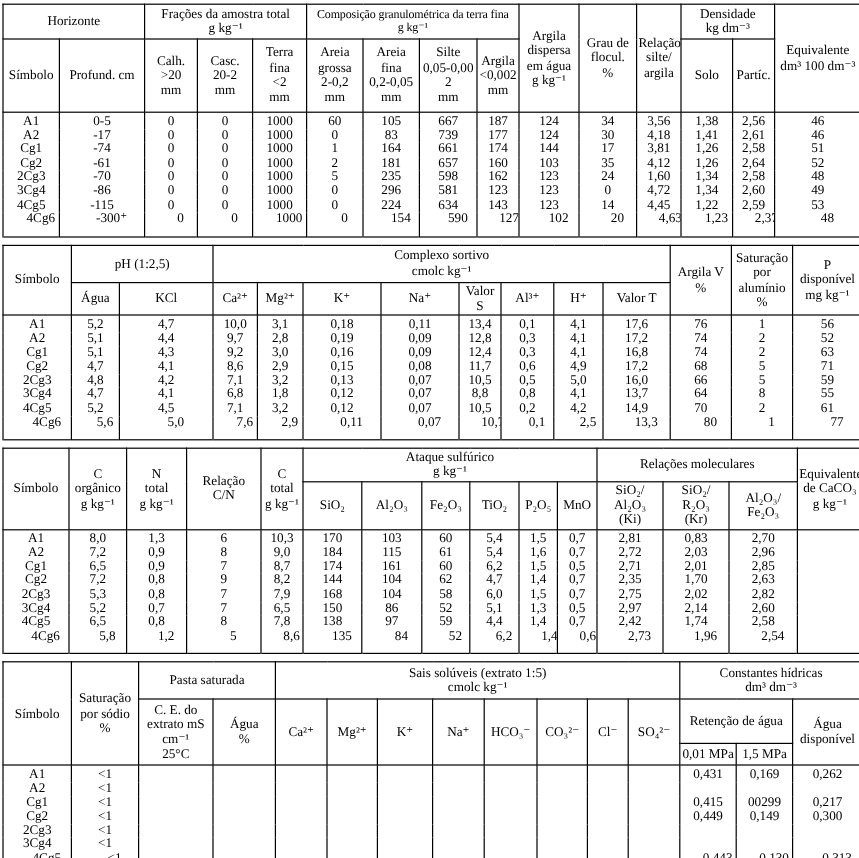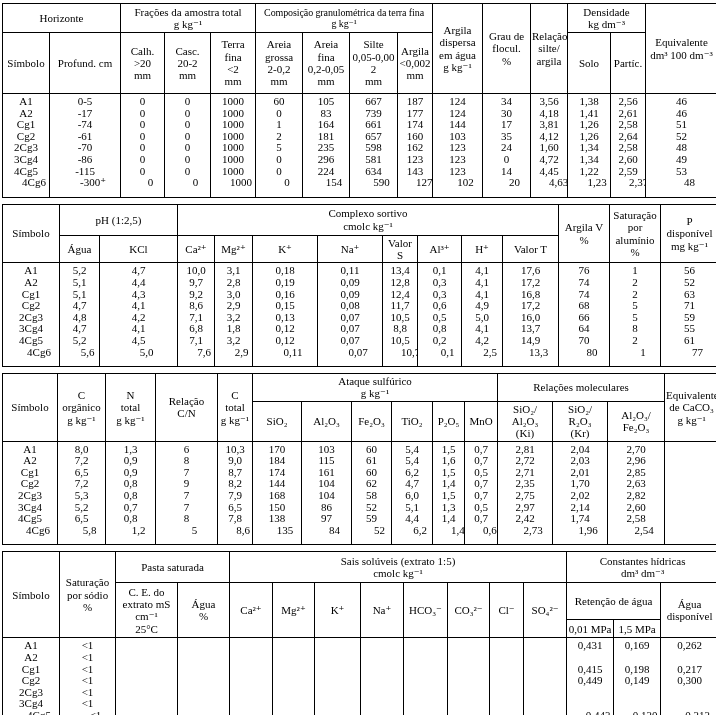--- a/index.html
+++ b/index.html
@@ -495,21 +495,21 @@
         <td>1,3</td>
         <td>6</td>
         <td>10,3</td>
         <td>170</td>
         <td>103</td>
         <td>60</td>
         <td>5,4</td>
         <td>1,5</td>
         <td>0,7</td>
         <td>2,81</td>
-        <td>2,04</td>
+        <td>0,83</td>
         <td>2,70</td>
         <td></td>
       </tr>
       <tr>
         <td>A2</td>
         <td>7,2</td>
         <td>0,9</td>
         <td>8</td>
         <td>9,0</td>
         <td>184</td>
@@ -724,21 +724,21 @@
         <td></td>
         <td></td>
         <td></td>
         <td></td>
         <td></td>
         <td></td>
         <td></td>
         <td></td>
         <td></td>
         <td>0,415</td>
-        <td>0,198</td>
+        <td>00299</td>
         <td>0,217</td>
       </tr>
       <tr>
         <td>Cg2</td>
         <td>&lt;1</td>
         <td></td>
         <td></td>
         <td></td>
         <td></td>
         <td></td>

